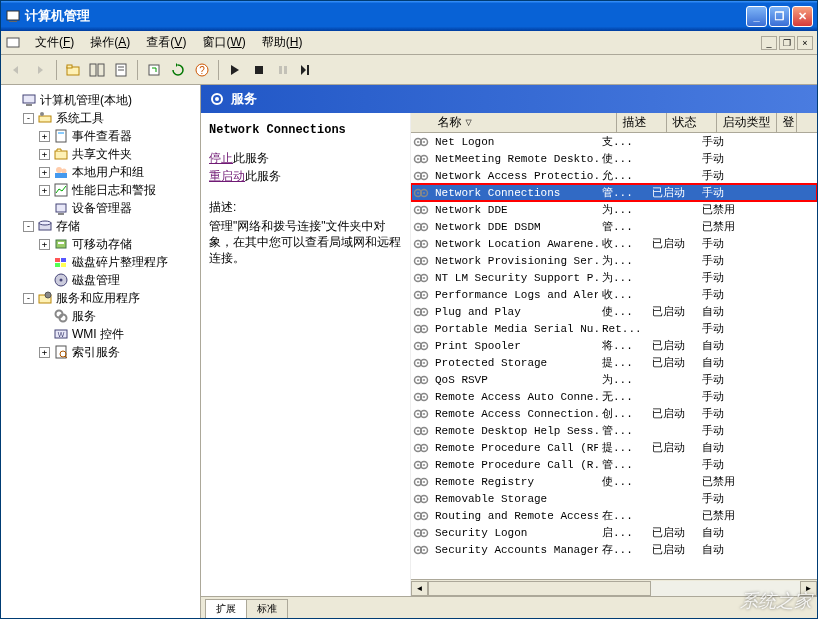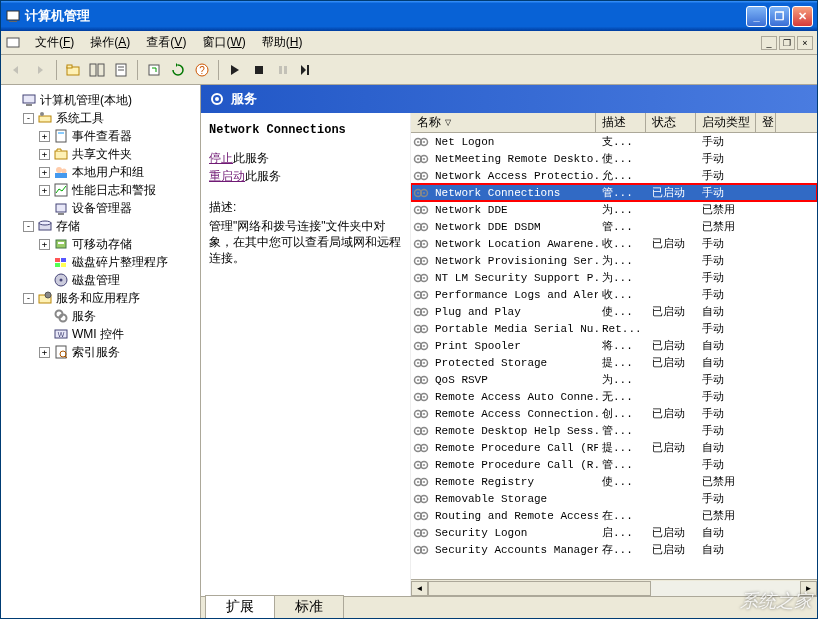--- a/index.html
+++ b/index.html
@@ -33,36 +33,36 @@
 .header-band { height: 28px; background: linear-gradient(to right, #2157c6, #4a7ce0); color: #fff; display: flex; align-items: center; padding: 0 8px; font-weight: bold; font-size: 13px; }
 .header-band .hicon { width: 16px; height: 16px; margin-right: 6px; }
 .detail-area { flex: 1; display: flex; overflow: hidden; }
 .detail-left { width: 210px; padding: 10px 8px; border-right: 1px solid #eee; }
 .detail-left .svc-name { font-family: "Courier New", monospace; font-size: 12px; font-weight: bold; margin-bottom: 12px; }
 .detail-left .actions { margin-bottom: 14px; line-height: 18px; }
 .detail-left .link { color: #701a75; text-decoration: underline; cursor: pointer; }
 .detail-left .desc-label { margin-bottom: 2px; }
 .detail-left .desc { line-height: 16px; }
 .list-wrap { flex: 1; display: flex; flex-direction: column; overflow: hidden; }
-.list-header { height: 20px; background: #ece9d8; border-bottom: 1px solid #aca899; display: flex; }
+.list-header { height: 20px; background: #ece9d8; border-bottom: 1px solid #aca899; display: flex; justify-content: center; }
 .list-header .col { border-right: 1px solid #aca899; padding: 2px 6px; display: flex; align-items: center; white-space: nowrap; overflow: hidden; }
 .col-name { width: 185px; } .col-desc { width: 50px; } .col-status { width: 50px; } .col-start { width: 60px; } .col-logon { width: 20px; }
 .list-body { flex: 1; overflow-y: scroll; overflow-x: hidden; }
 .list-row { height: 17px; display: flex; align-items: center; cursor: default; }
 .list-row.sel { background: #316ac5; color: #fff; }
 .list-row.highlight { outline: 2px solid #ff0000; outline-offset: -1px; position: relative; z-index: 2; }
 .list-row .cell { padding: 0 2px 0 4px; white-space: nowrap; overflow: hidden; text-overflow: clip; font-family: "Courier New", monospace; font-size: 11px; }
 .list-row .ricon { width: 16px; height: 16px; margin: 0 2px; flex-shrink: 0; }
 .cell-name { width: 167px; } .cell-desc { width: 50px; } .cell-status { width: 50px; } .cell-start { width: 60px; font-family: "SimSun", sans-serif !important; font-size: 12px; }
 .horiz-scroll { height: 17px; background: #ece9d8; border-top: 1px solid #aca899; display: flex; align-items: center; }
 .horiz-scroll .sbtn { width: 17px; height: 15px; background: #ece9d8; border: 1px solid #aca899; display: flex; align-items: center; justify-content: center; font-size: 8px; }
 .horiz-scroll .strack { flex: 1; height: 15px; background: #f0f0e8; position: relative; }
 .horiz-scroll .sthumb { position: absolute; left: 0; width: 60%; height: 100%; background: #ece9d8; border: 1px solid #aca899; }
 .tabs { height: 22px; background: #ece9d8; border-top: 1px solid #aca899; display: flex; align-items: flex-end; padding-left: 4px; }
-.tab { padding: 2px 20px; border: 1px solid #aca899; border-bottom: none; background: #ece9d8; margin-right: -1px; font-size: 14px; }
+.tab { padding: 2px 10px; border: 1px solid #aca899; border-bottom: none; background: #ece9d8; margin-right: -1px; font-size: 10px; }
 .tab.active { background: #fff; }
 .watermark { position: absolute; right: 6px; bottom: 6px; color: rgba(255,255,255,0.85); font-family: Arial, sans-serif; font-size: 18px; font-style: italic; text-shadow: 0 0 3px rgba(0,0,0,0.5); pointer-events: none; }
 svg { display: block; }
 </style>
 </head>
 <body>
 
 <div class="window">
   <div class="titlebar">
     <span class="icon">

